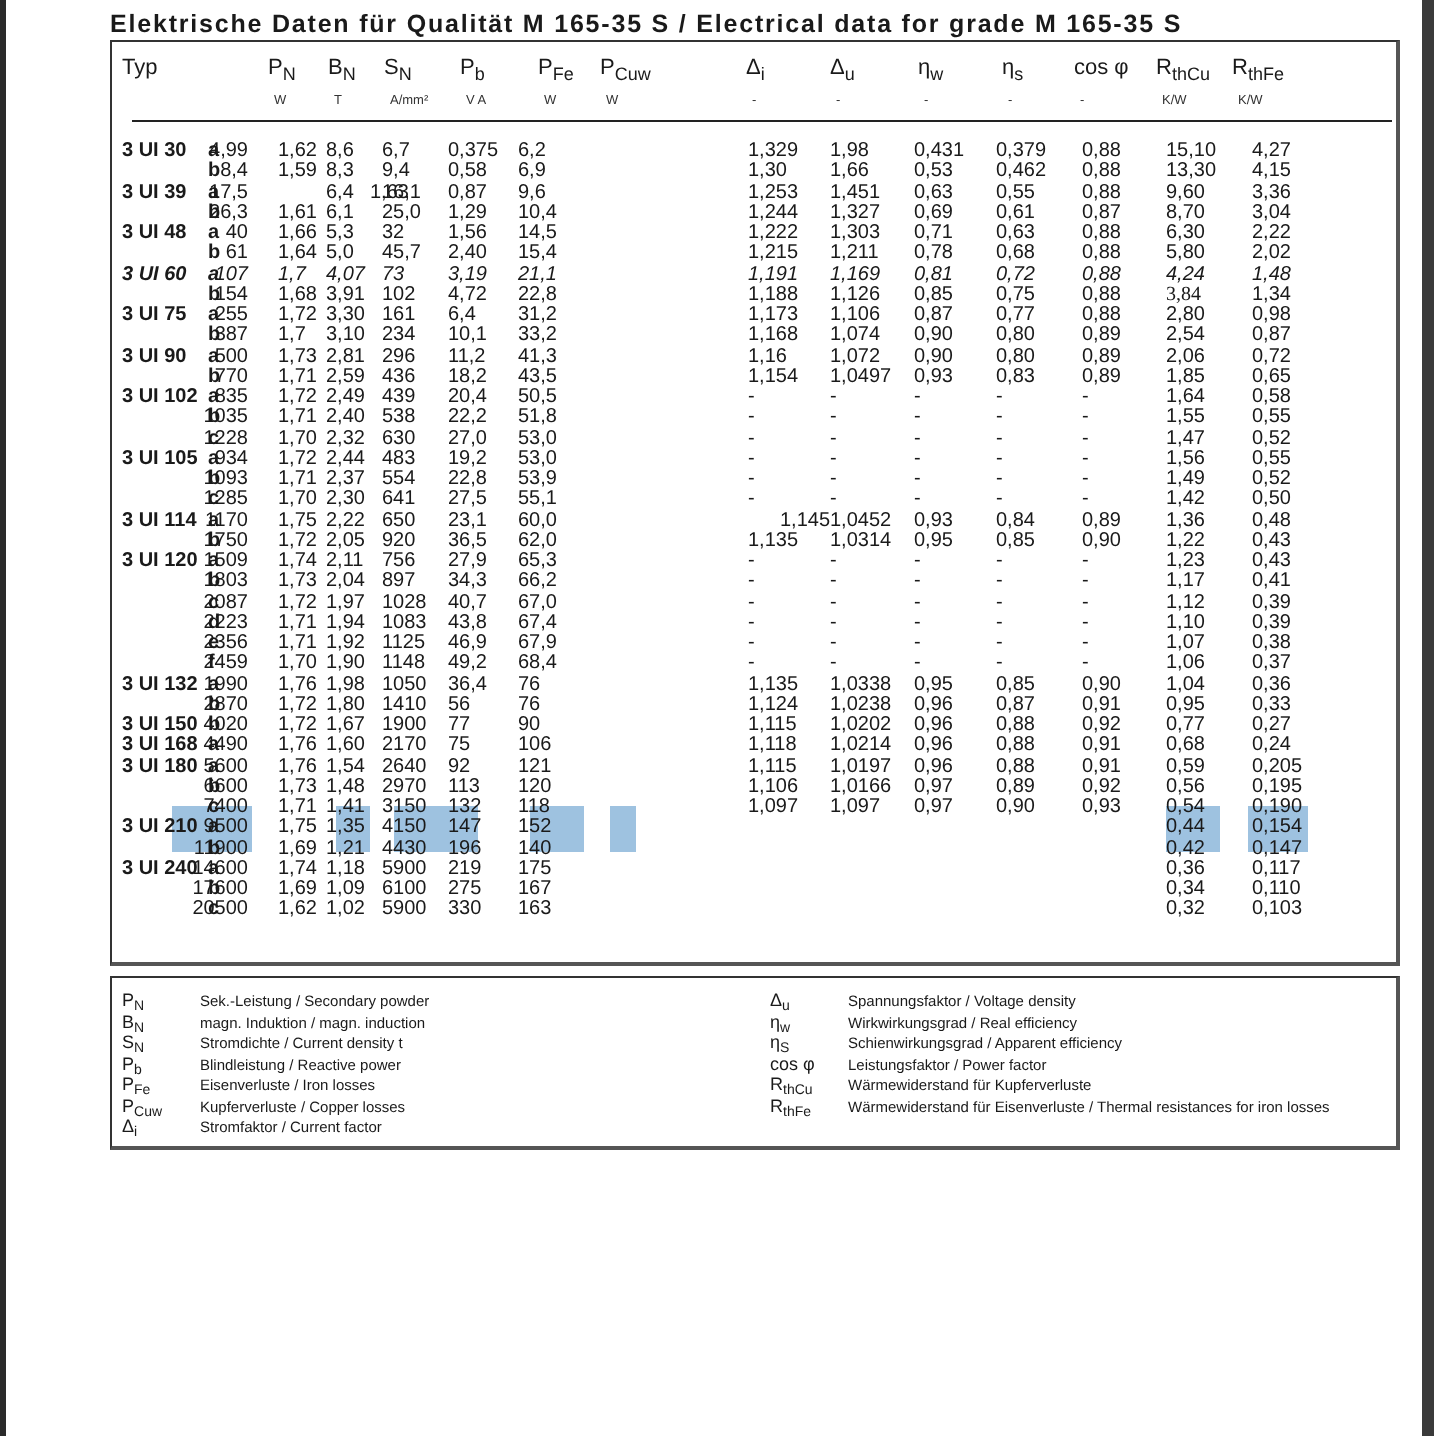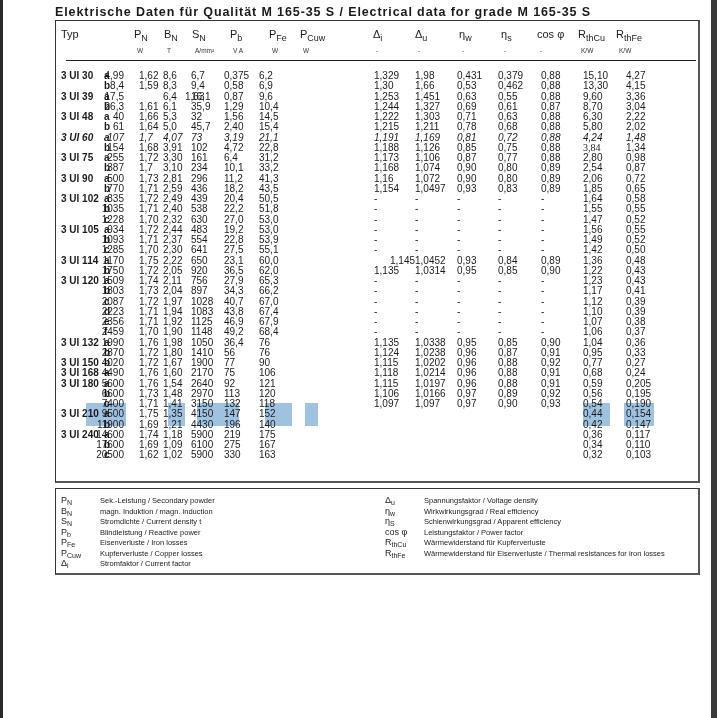--- a/index.html
+++ b/index.html
@@ -119,21 +119,21 @@
         <span class="cell" style="left: 442px;">0,55</span>
         <span class="cell" style="left: 485px;">0,88</span>
         <span class="cell" style="left: 527px;">9,60</span>
         <span class="cell" style="left: 570px;">3,36</span>
       </div>
       <div class="row" style="top: 80.75px; width: 640px;">
         <span class="cell typ" style="left: 48px;">b</span>
         <span class="cell" style="right: 572px; text-align: right;">26,3</span>
         <span class="cell" style="left: 83px;">1,61</span>
         <span class="cell" style="left: 107px;">6,1</span>
-        <span class="cell" style="left: 135px;">35,9</span>
+        <span class="cell" style="left: 135px;">25,0</span>
         <span class="cell" style="left: 168px;">1,29</span>
         <span class="cell" style="left: 203px;">10,4</span>
         <span class="cell" style="left: 318px;">1,244</span>
         <span class="cell" style="left: 359px;">1,327</span>
         <span class="cell" style="left: 401px;">0,69</span>
         <span class="cell" style="left: 442px;">0,61</span>
         <span class="cell" style="left: 485px;">0,87</span>
         <span class="cell" style="left: 527px;">8,70</span>
         <span class="cell" style="left: 570px;">3,04</span>
       </div>

